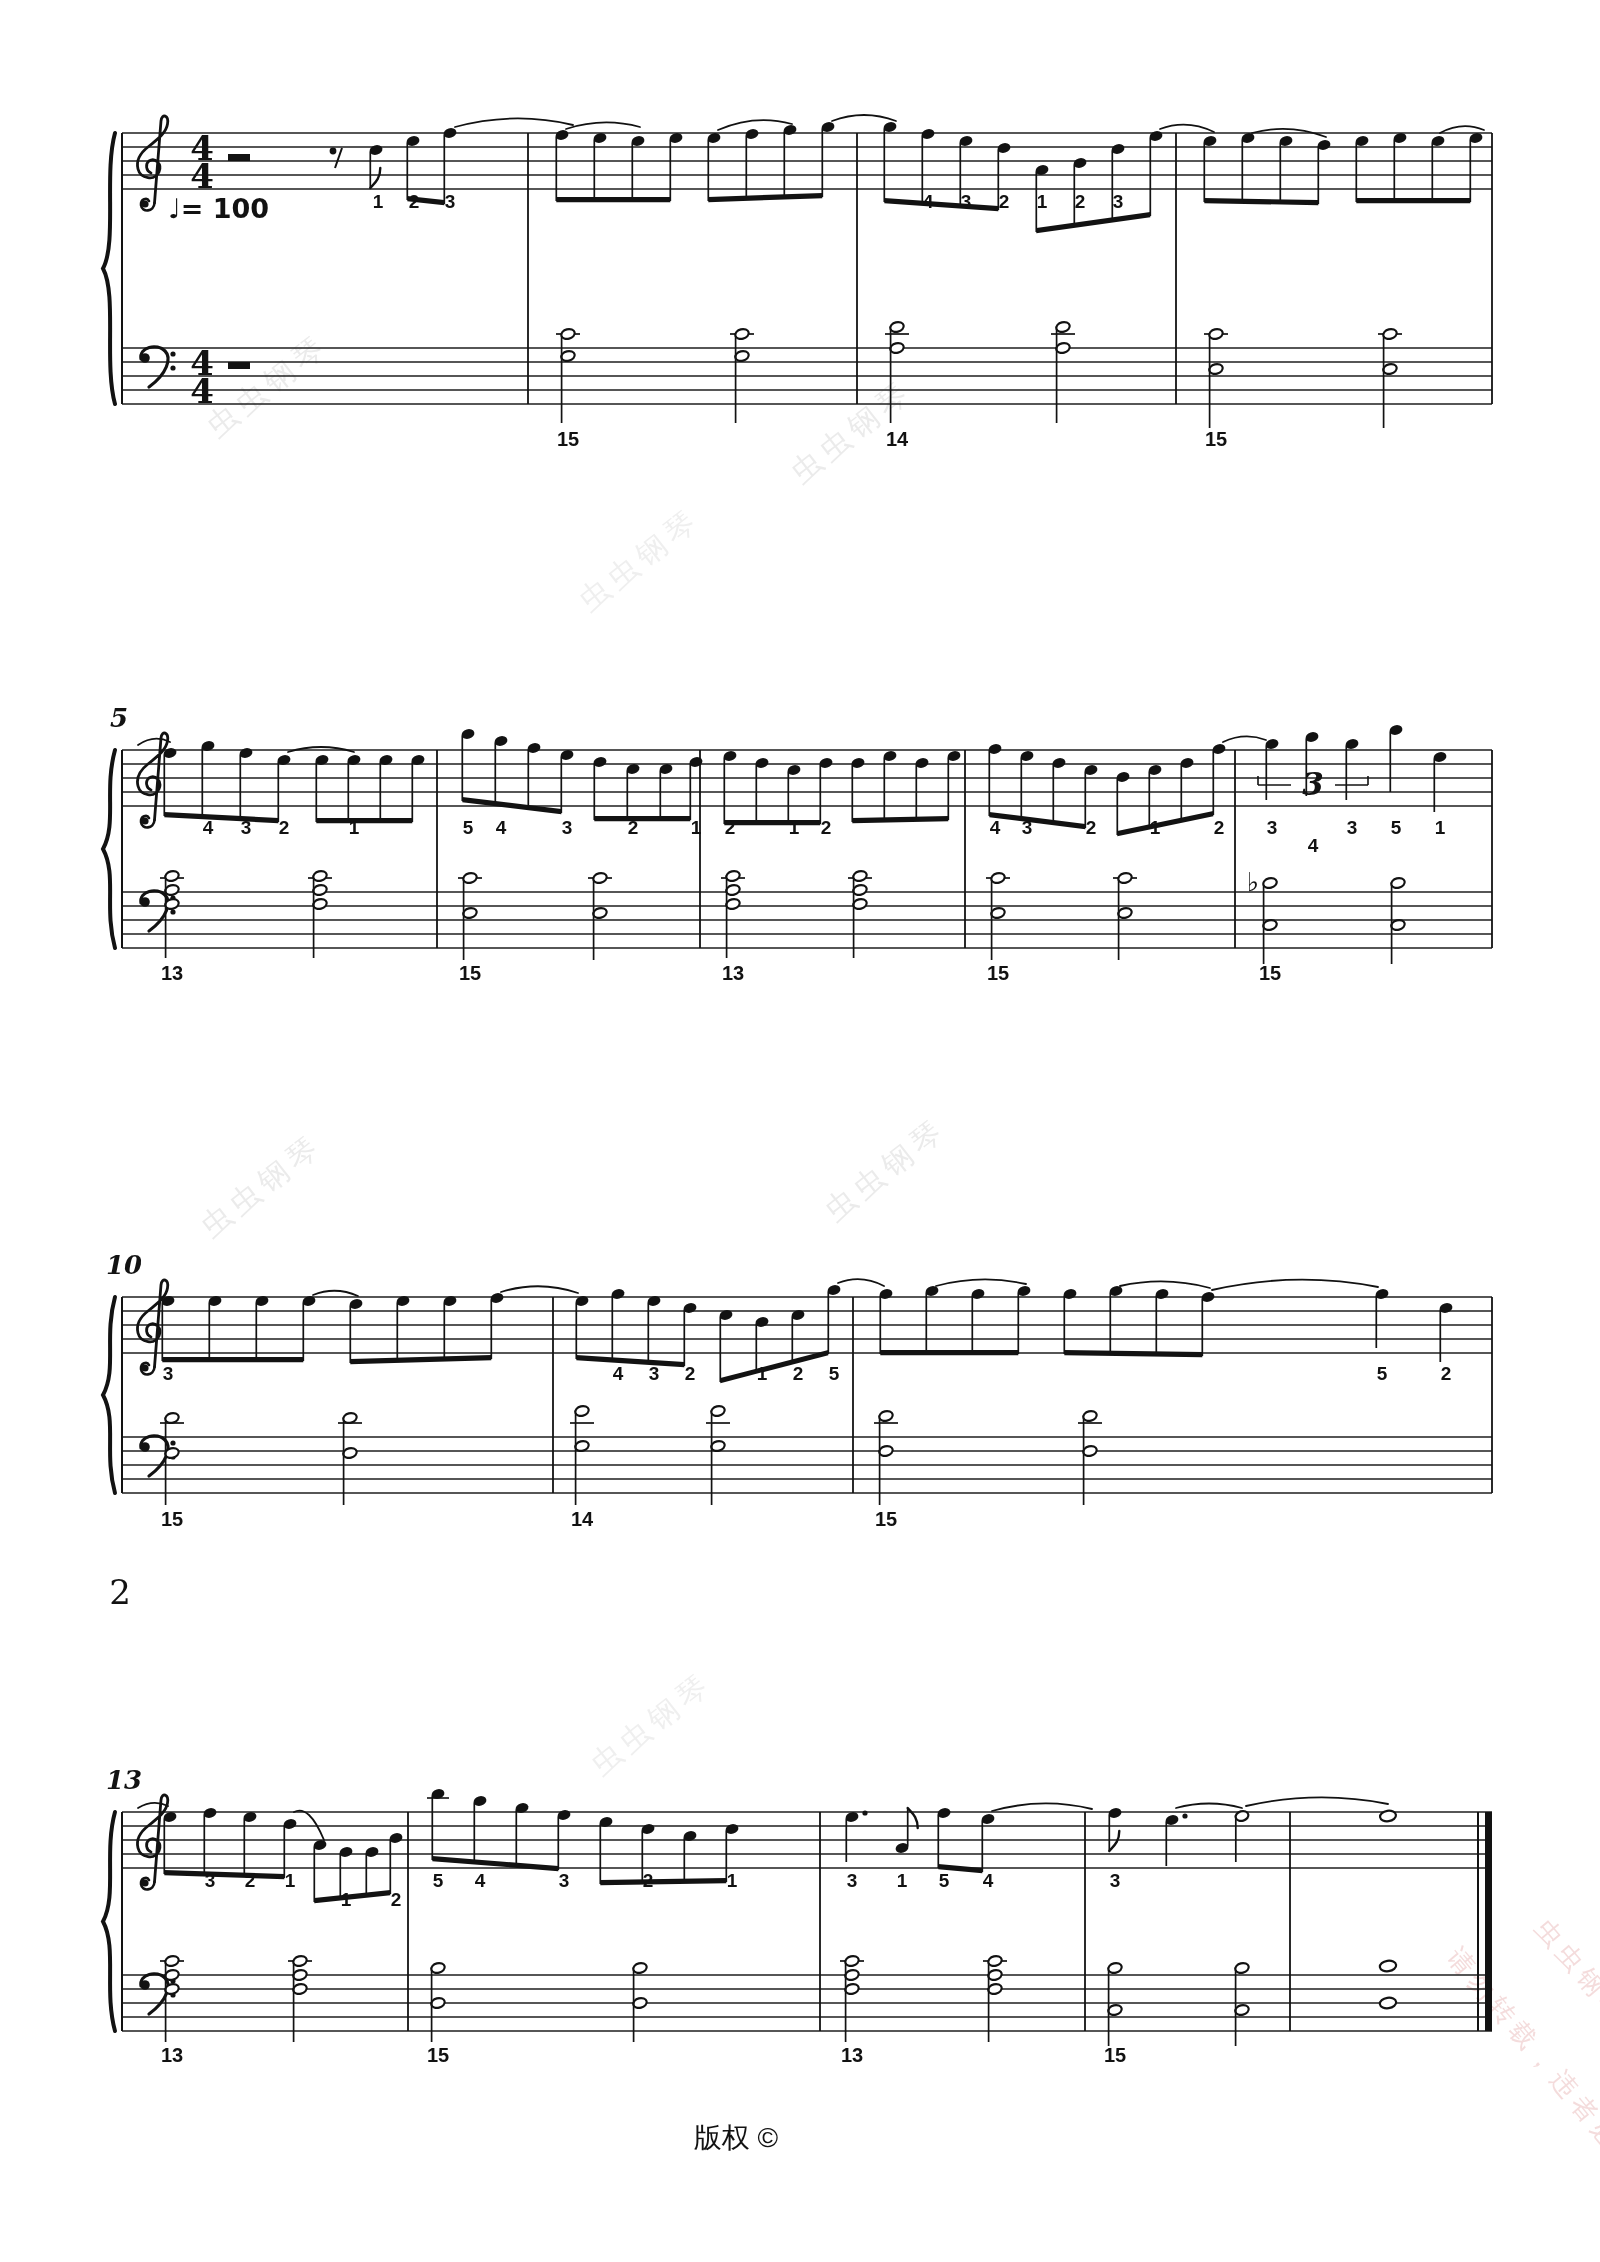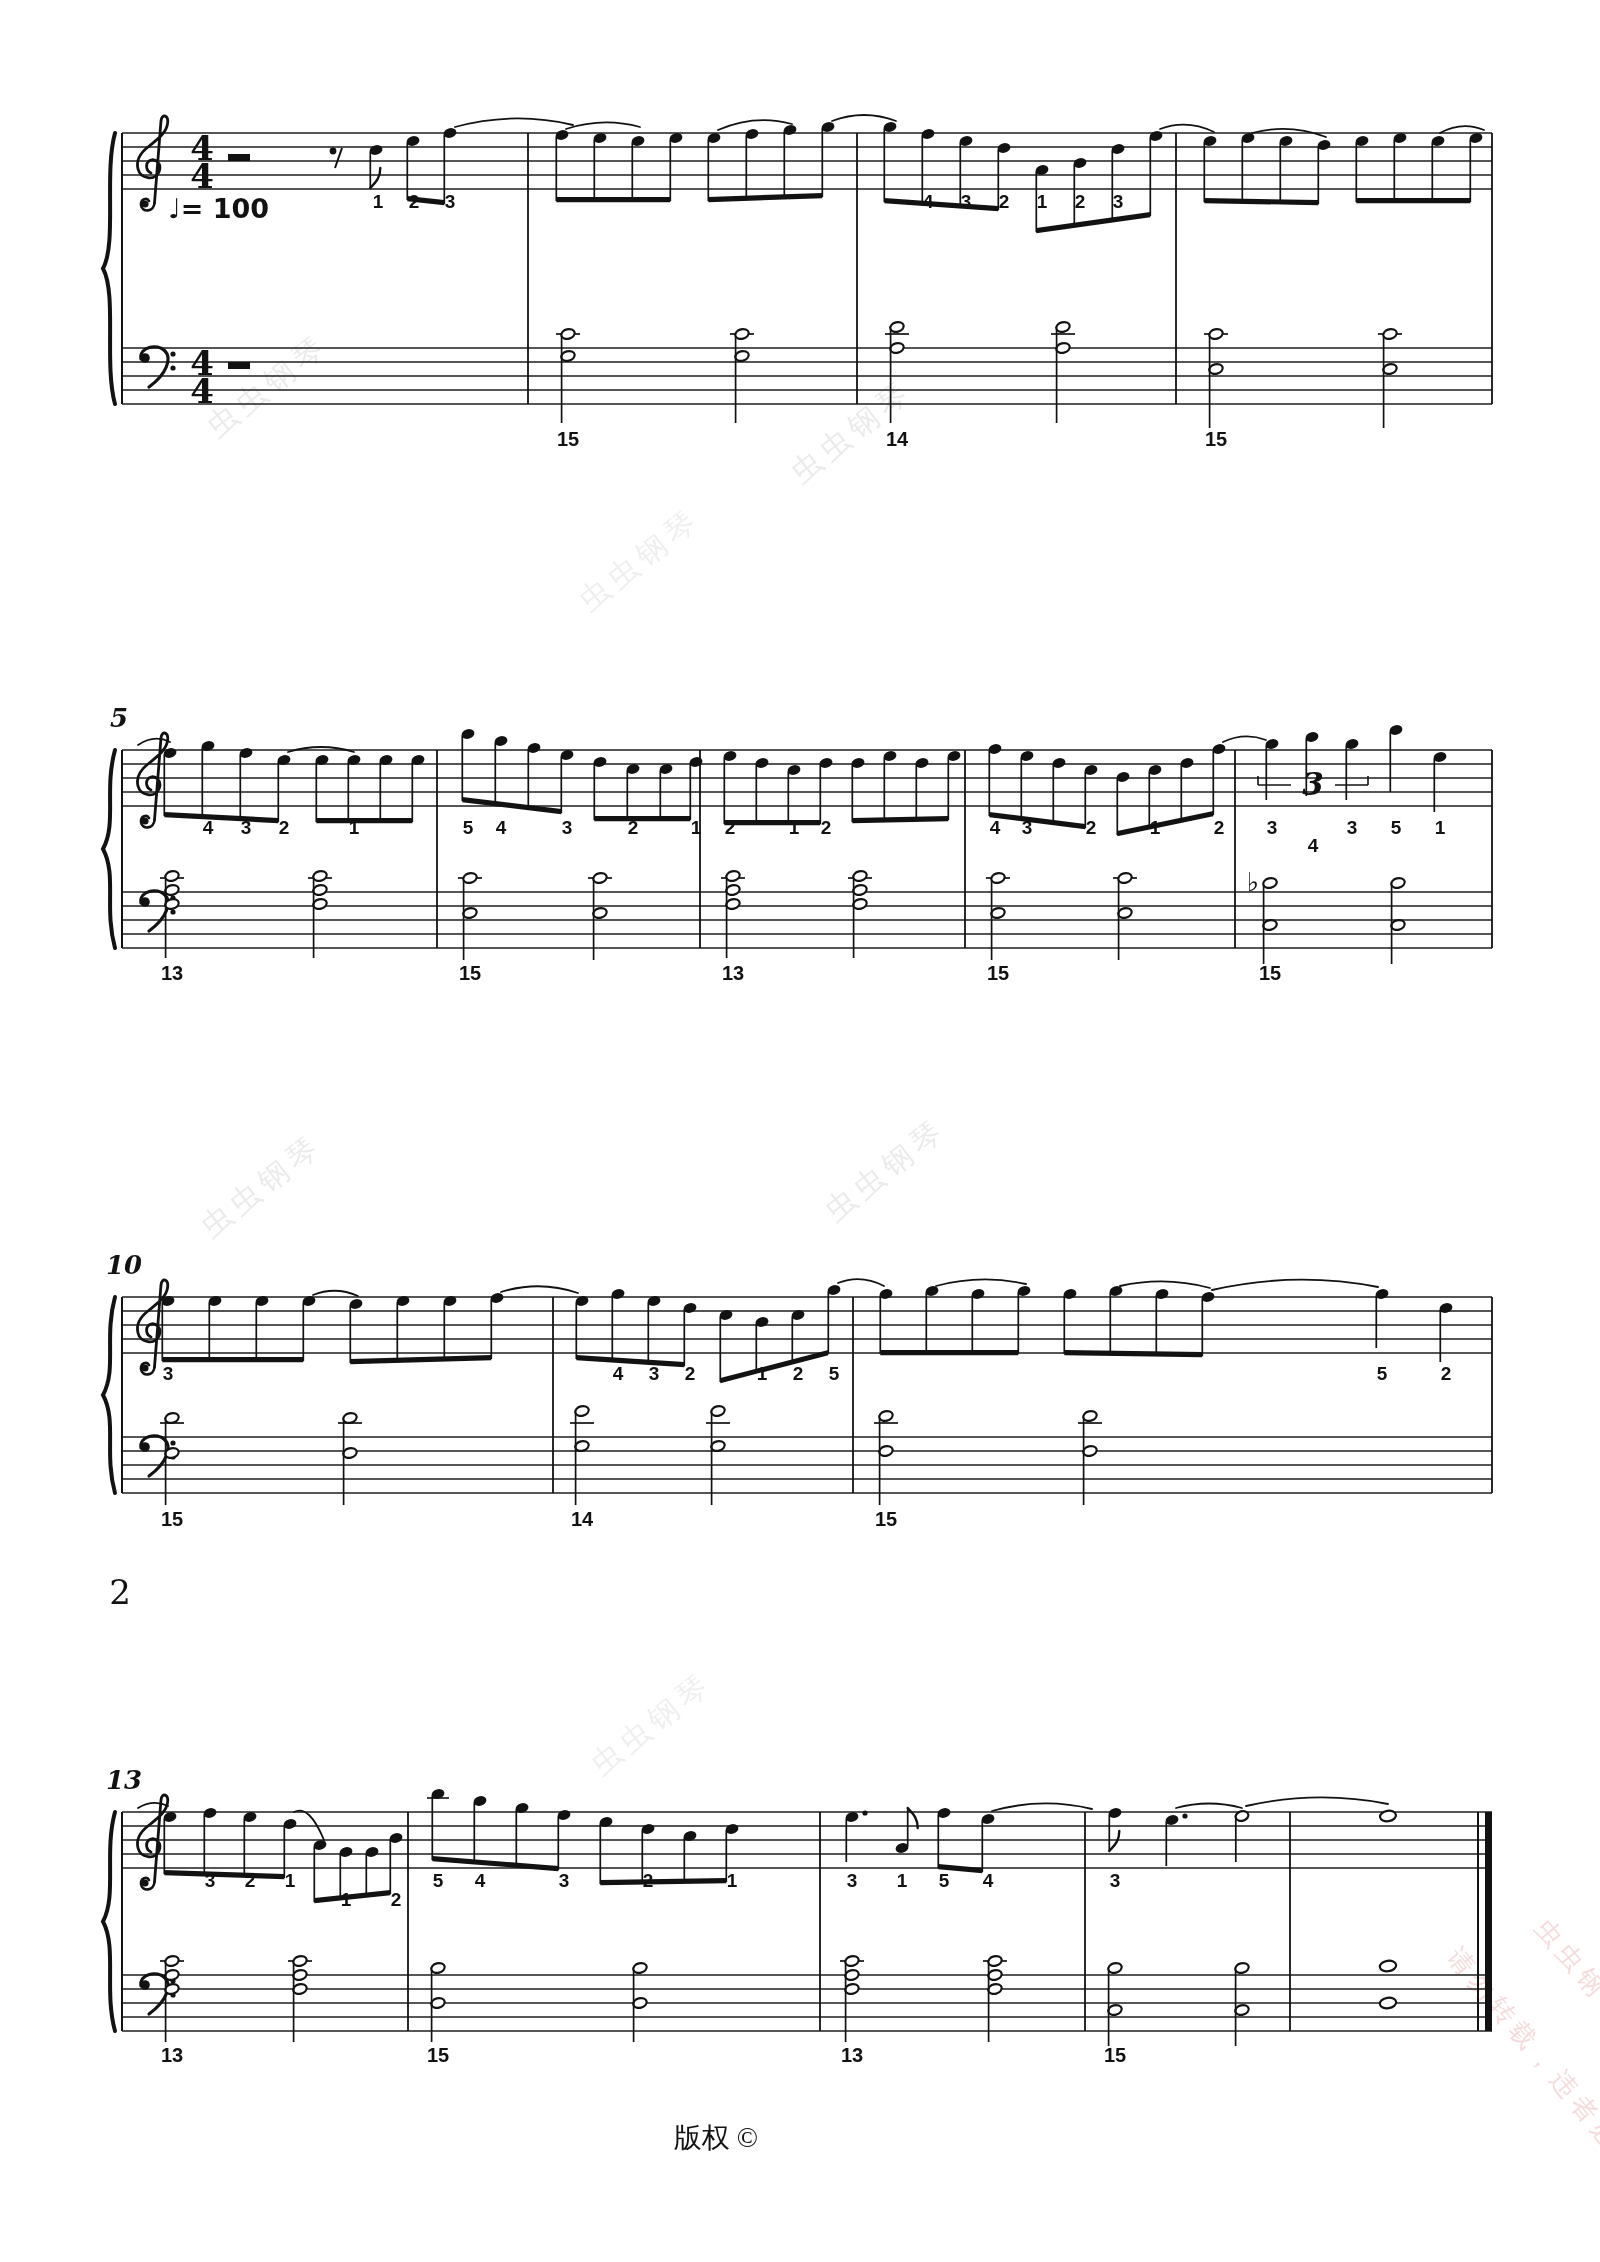--- a/index.html
+++ b/index.html
@@ -629,14 +629,14 @@
           <text x="944" y="1887" fill="#121212" font-size="19" font-family="'Liberation Sans',sans-serif" text-anchor="middle" font-weight="bold">5</text>
           <text x="988" y="1887" fill="#121212" font-size="19" font-family="'Liberation Sans',sans-serif" text-anchor="middle" font-weight="bold">4</text>
           <text x="1115" y="1887" fill="#121212" font-size="19" font-family="'Liberation Sans',sans-serif" text-anchor="middle" font-weight="bold">3</text>
           <text x="172" y="2062" fill="#121212" font-size="20" font-family="'Liberation Sans',sans-serif" text-anchor="middle" font-weight="bold">13</text>
           <text x="438" y="2062" fill="#121212" font-size="20" font-family="'Liberation Sans',sans-serif" text-anchor="middle" font-weight="bold">15</text>
           <text x="852" y="2062" fill="#121212" font-size="20" font-family="'Liberation Sans',sans-serif" text-anchor="middle" font-weight="bold">13</text>
           <text x="1115" y="2062" fill="#121212" font-size="20" font-family="'Liberation Sans',sans-serif" text-anchor="middle" font-weight="bold">15</text>
         </g>
       </svg></div>
   <div class="abs-text" style="left:120px;top:1592px;transform:translate(-50%,-50%);font-family:'DejaVu Serif',serif;font-size:34px;">2</div>
-  <div class="abs-text" style="left:716px;top:2138px;transform:translate(-50%,-50%);font-size:28px;font-family:Liberation Serif, serif;">版权 ©</div>
+  <div class="abs-text" style="left:736px;top:2138px;transform:translate(-50%,-50%);font-size:28px;">版权 ©</div>
 </div>
 
 </body></html>

